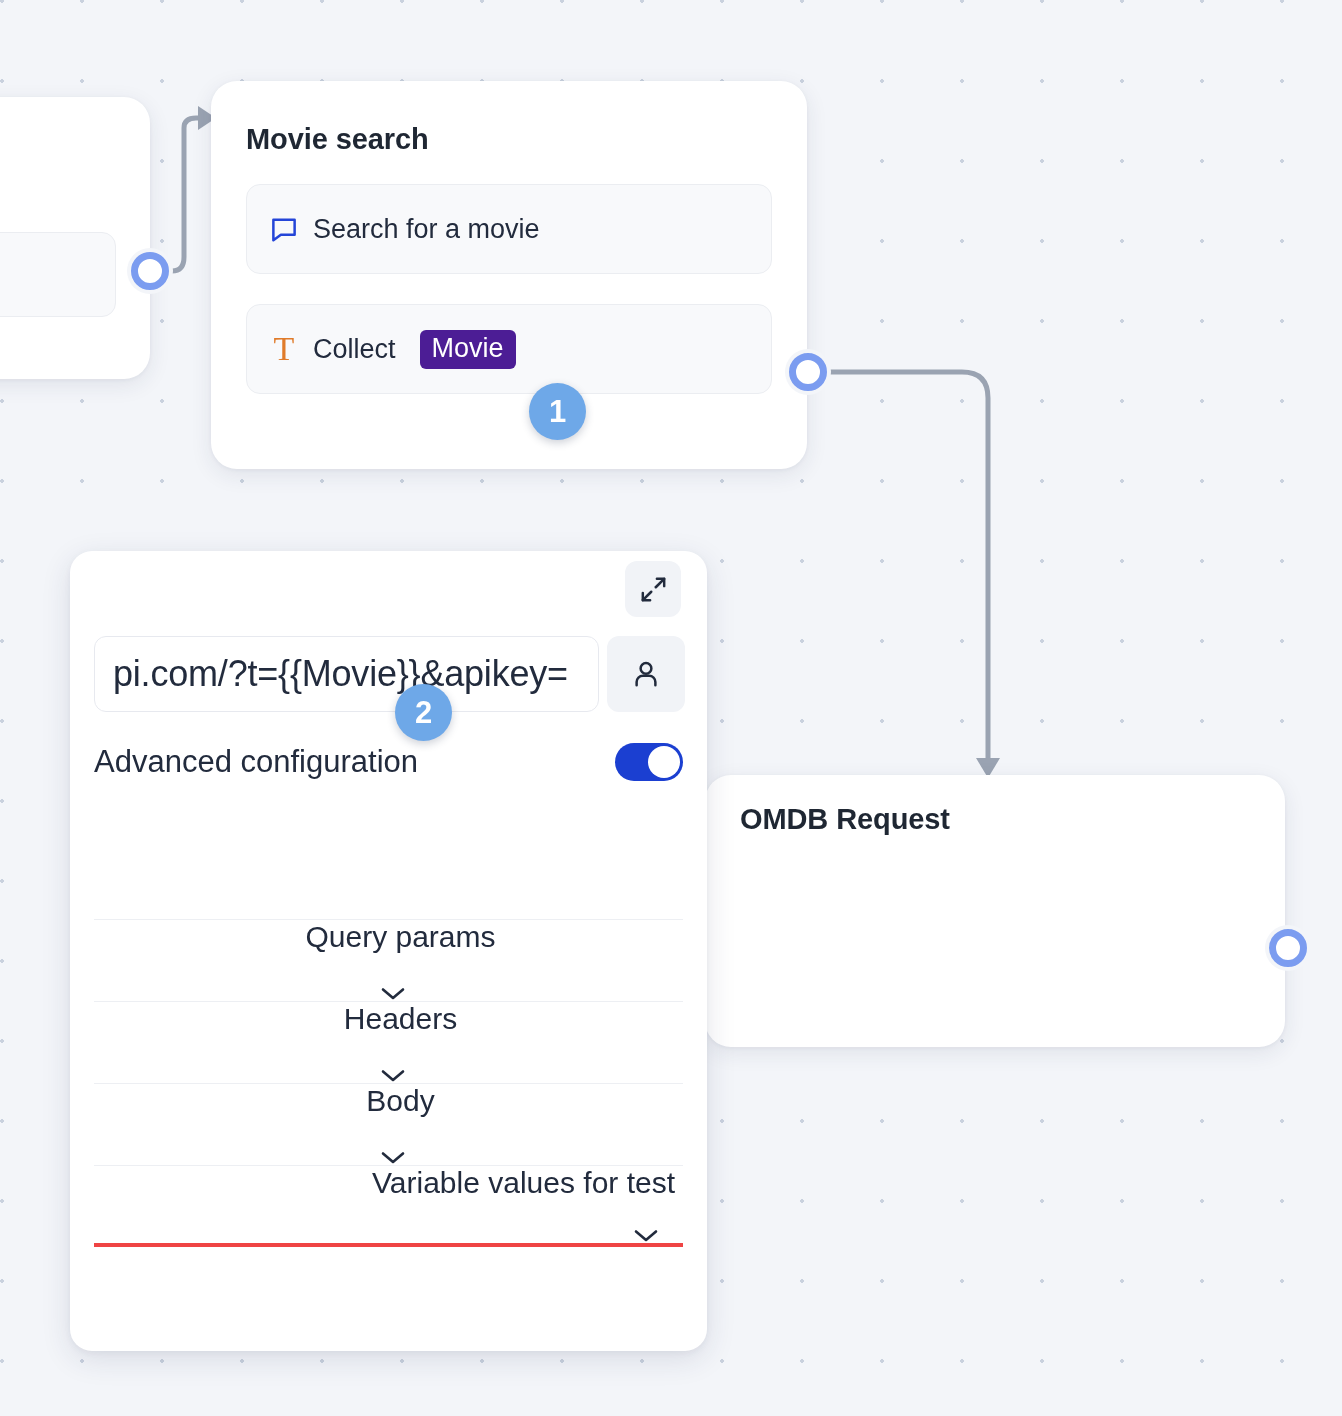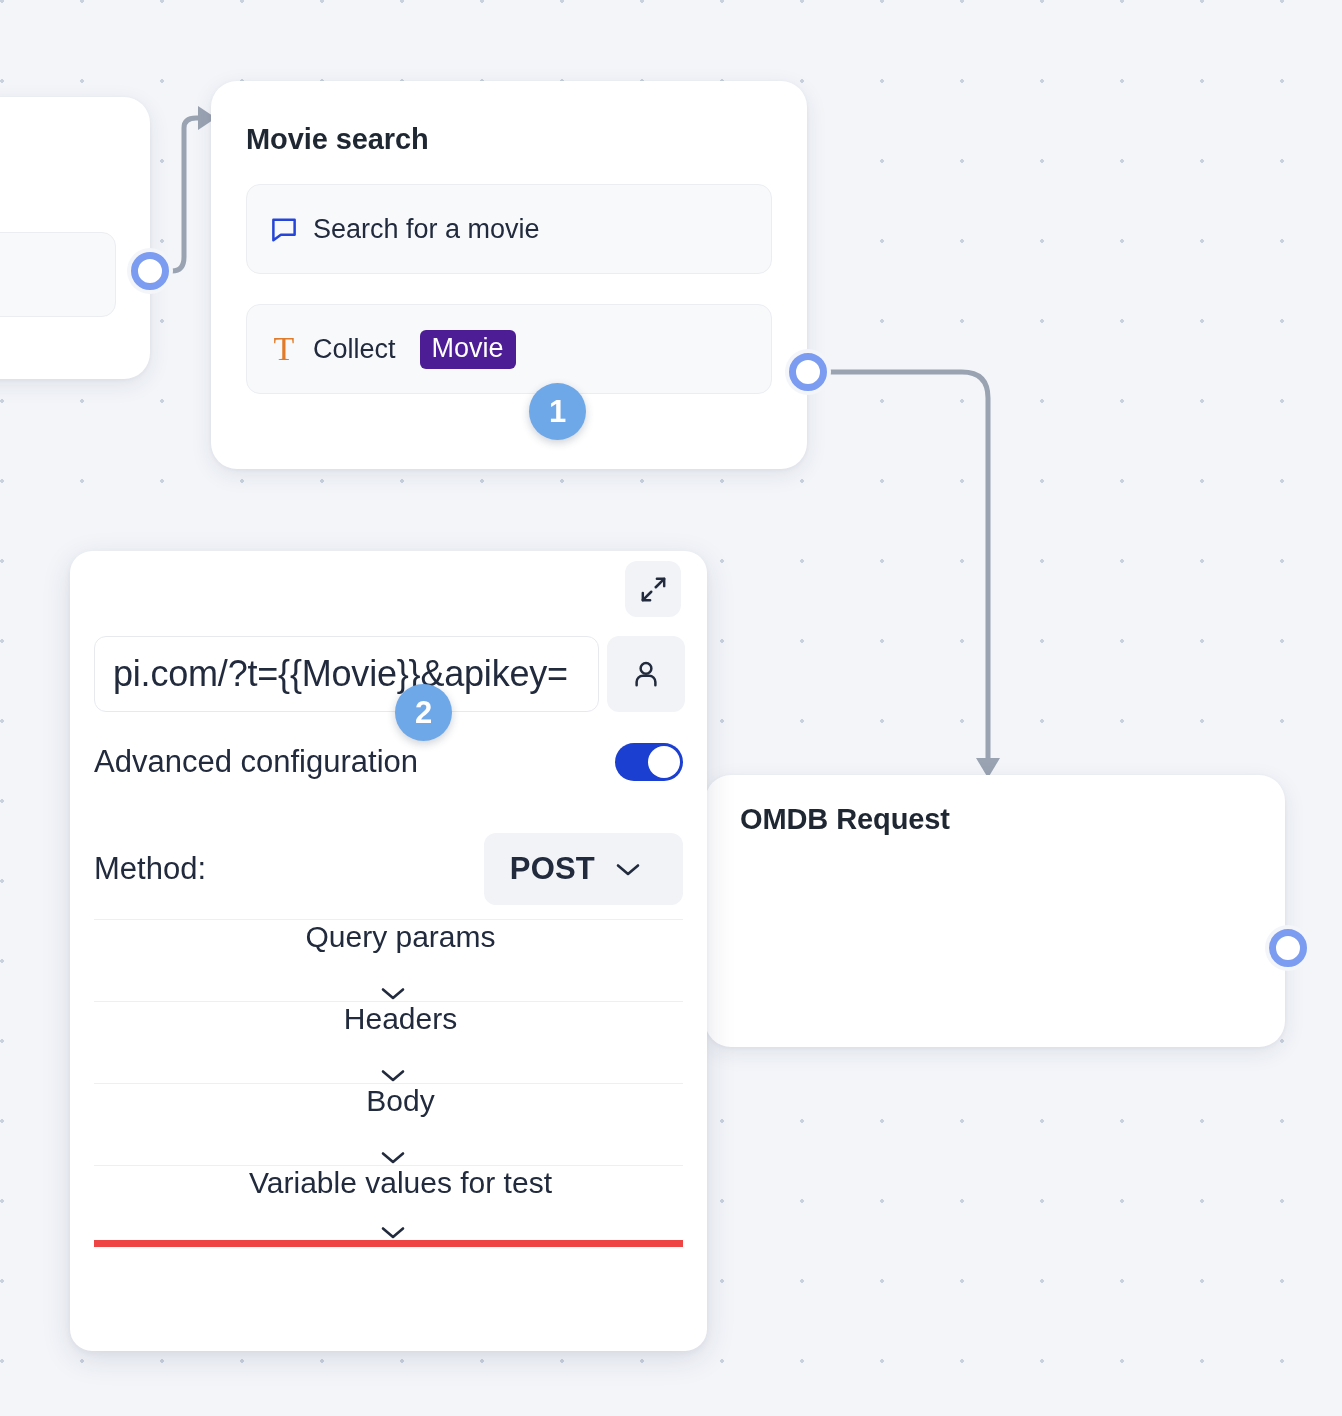--- a/index.html
+++ b/index.html
@@ -301,21 +301,21 @@
   .acc-item {
     height: 82px;
     border-top: 1px solid #edeff3;
     display: flex;
     align-items: center;
     justify-content: space-between;
     padding: 0 8px 0 32px;
     cursor: pointer;
     flex-direction: column;
   }
-  .acc-item:last-child { border-bottom: 7px solid #ef4444; }
+  .acc-item:last-child { border-bottom: 4px solid #ef4444; align-items: flex-end; }
   .acc-label { font-size: 30px; color: #222b3d; }
 
   .chev {
     width: 26px;
     height: 15px;
     display: block;
     margin-right: 16px;
   }
 
   .test-btn {
@@ -403,31 +403,20 @@
         </svg>
       </span>
     </button>
   </div>
 
   <div class="adv-row">
     <span class="adv-label">Advanced configuration</span>
     <span class="toggle"></span>
   </div>
 
-  <div class="method-row">
-    <span class="method-label">Method:</span>
-    <div class="method-select">
-      <span class="method-value">POST</span>
-      <span>
-        <svg class="chev" viewBox="0 0 26 15" fill="none" stroke="#222b3d" stroke-width="2.6" stroke-linecap="round" stroke-linejoin="round">
-          <path d="M3 3.5 13 12 23 3.5"></path>
-        </svg>
-      </span>
-    </div>
-  </div>
 
   <div class="accordions">
     <div class="acc-item">
       <span class="acc-label">Query params</span>
       <span>
         <svg class="chev" viewBox="0 0 26 15" fill="none" stroke="#222b3d" stroke-width="2.6" stroke-linecap="round" stroke-linejoin="round">
           <path d="M3 3.5 13 12 23 3.5"></path>
         </svg>
       </span>
     </div>

